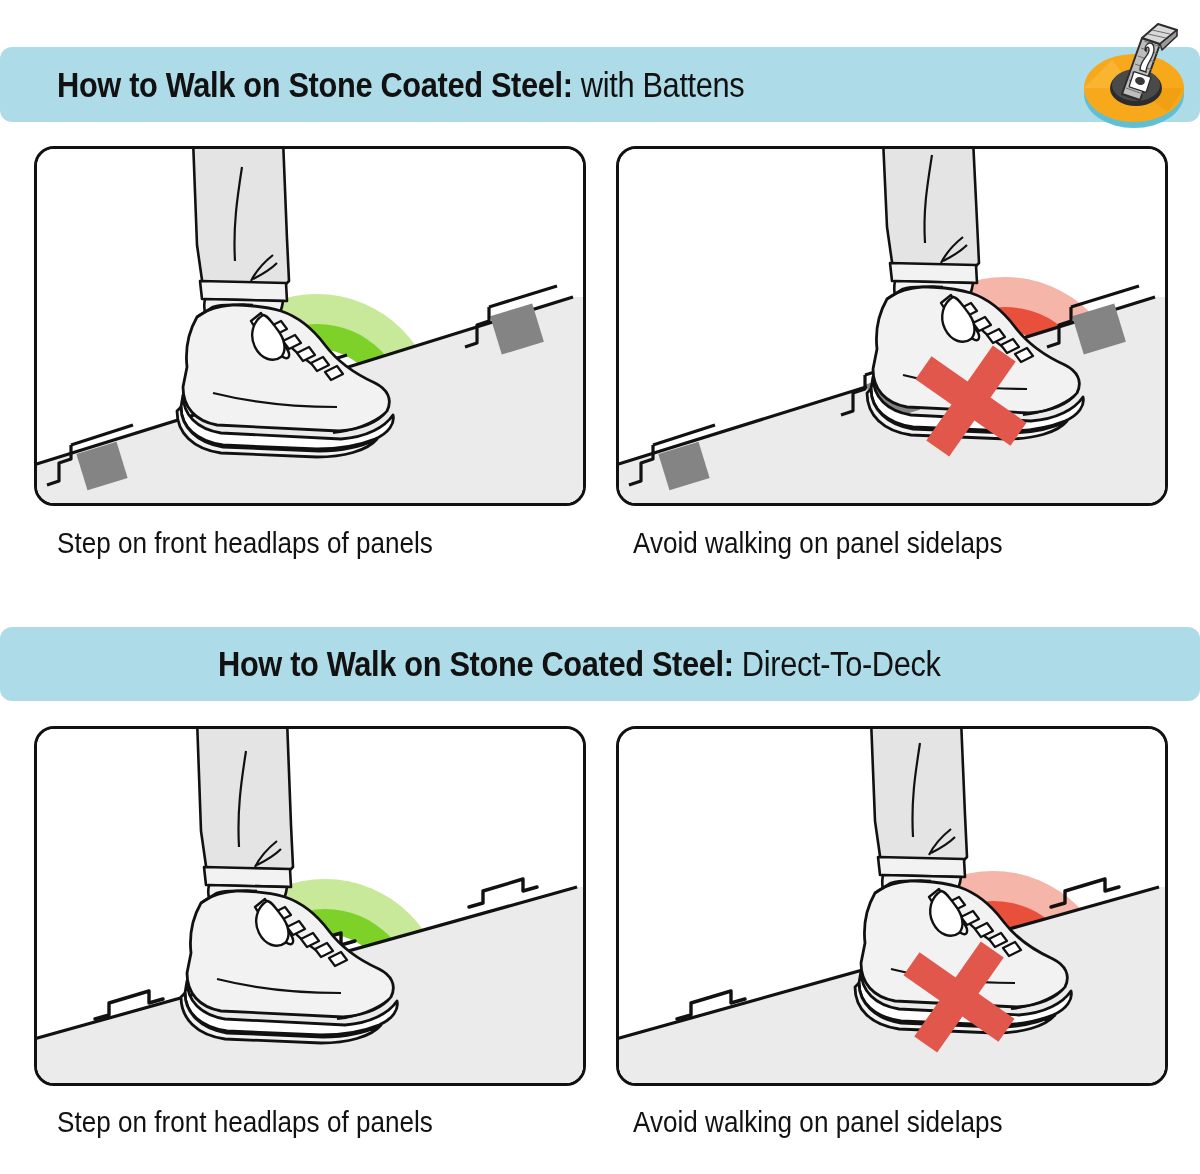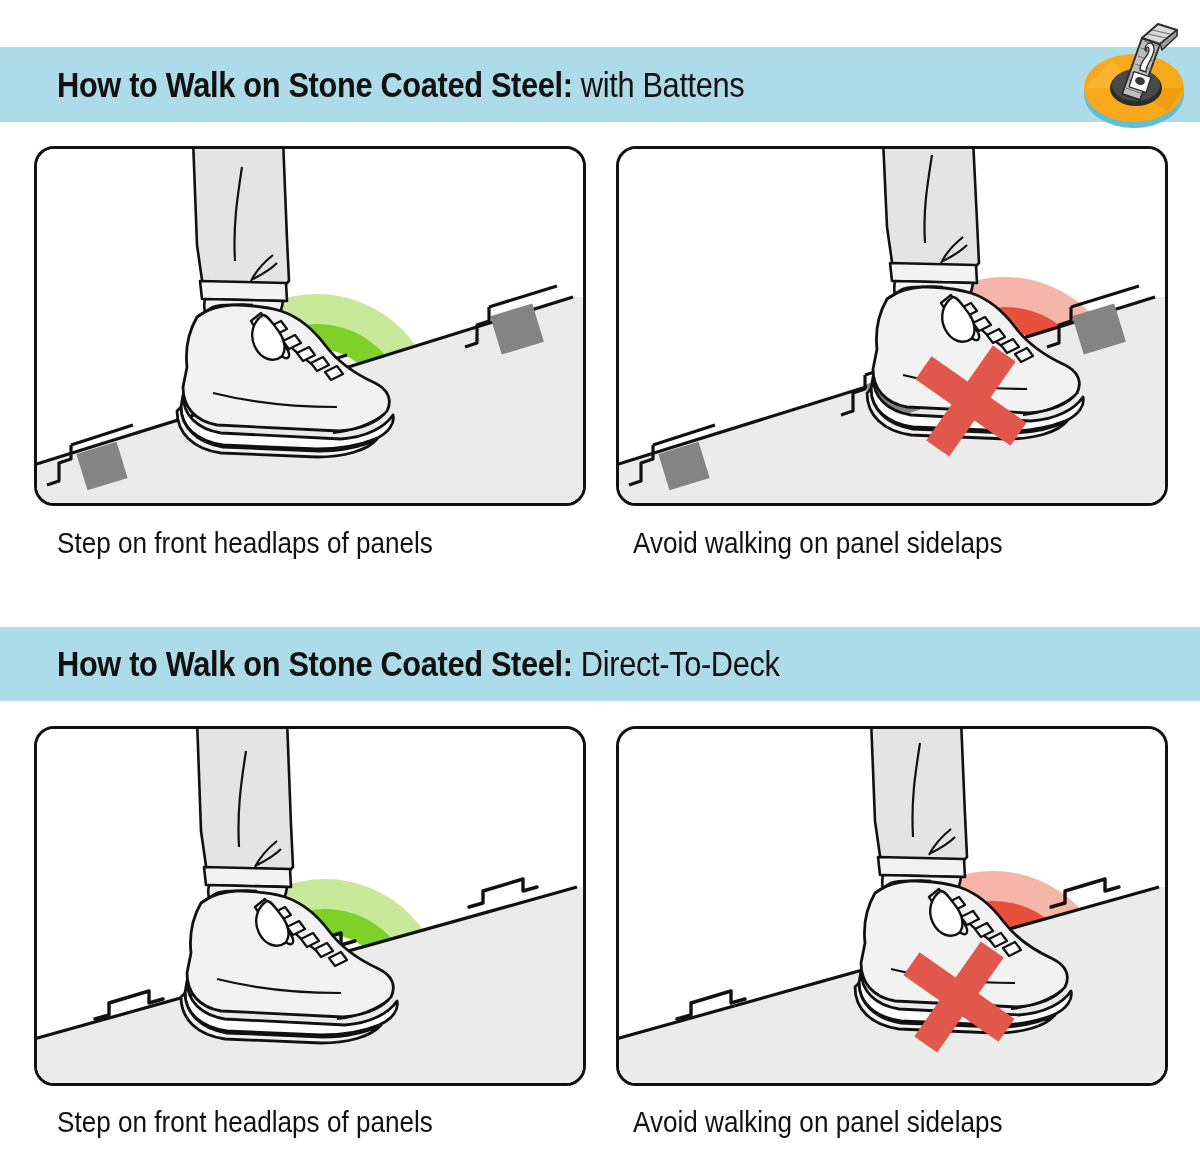--- a/index.html
+++ b/index.html
@@ -24,23 +24,24 @@
   }
 
   
   .band {
     position: absolute;
     left: 0;
     width: 1200px;
     background: #ADDCE8;
     display: flex;
     align-items: center;
+    border-radius: 12px;
   }
   .band-1 { top: 47px;  height: 75px; }
-  .band-2 { top: 627px; height: 74px; }
+  .band-2 { top: 627px; height: 74px; justify-content: center; }
 
   .band-title {
     margin-left: 57px;
     font-family: "Liberation Sans Narrow", "Liberation Sans", sans-serif;
     font-size: 35px;
     letter-spacing: -0.4px;
     color: #111111;
     white-space: nowrap;
     transform: scaleX(0.88);
     transform-origin: left center;

